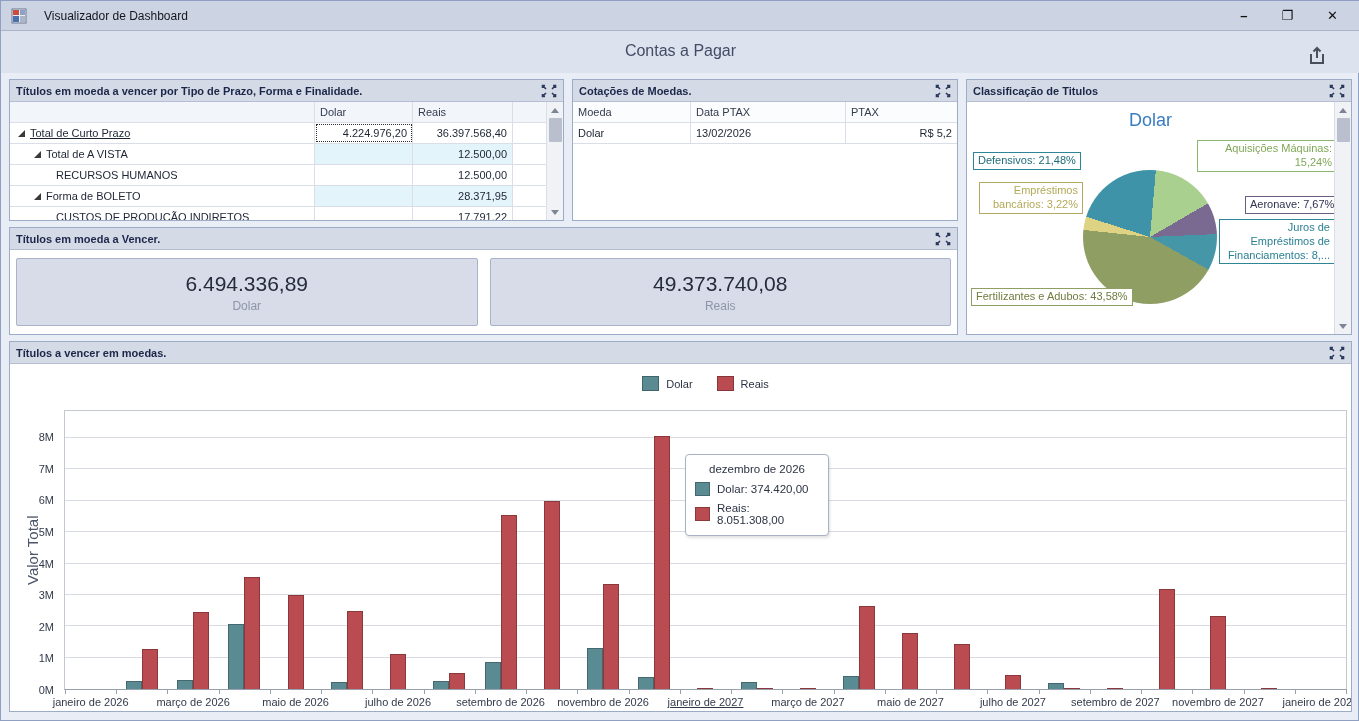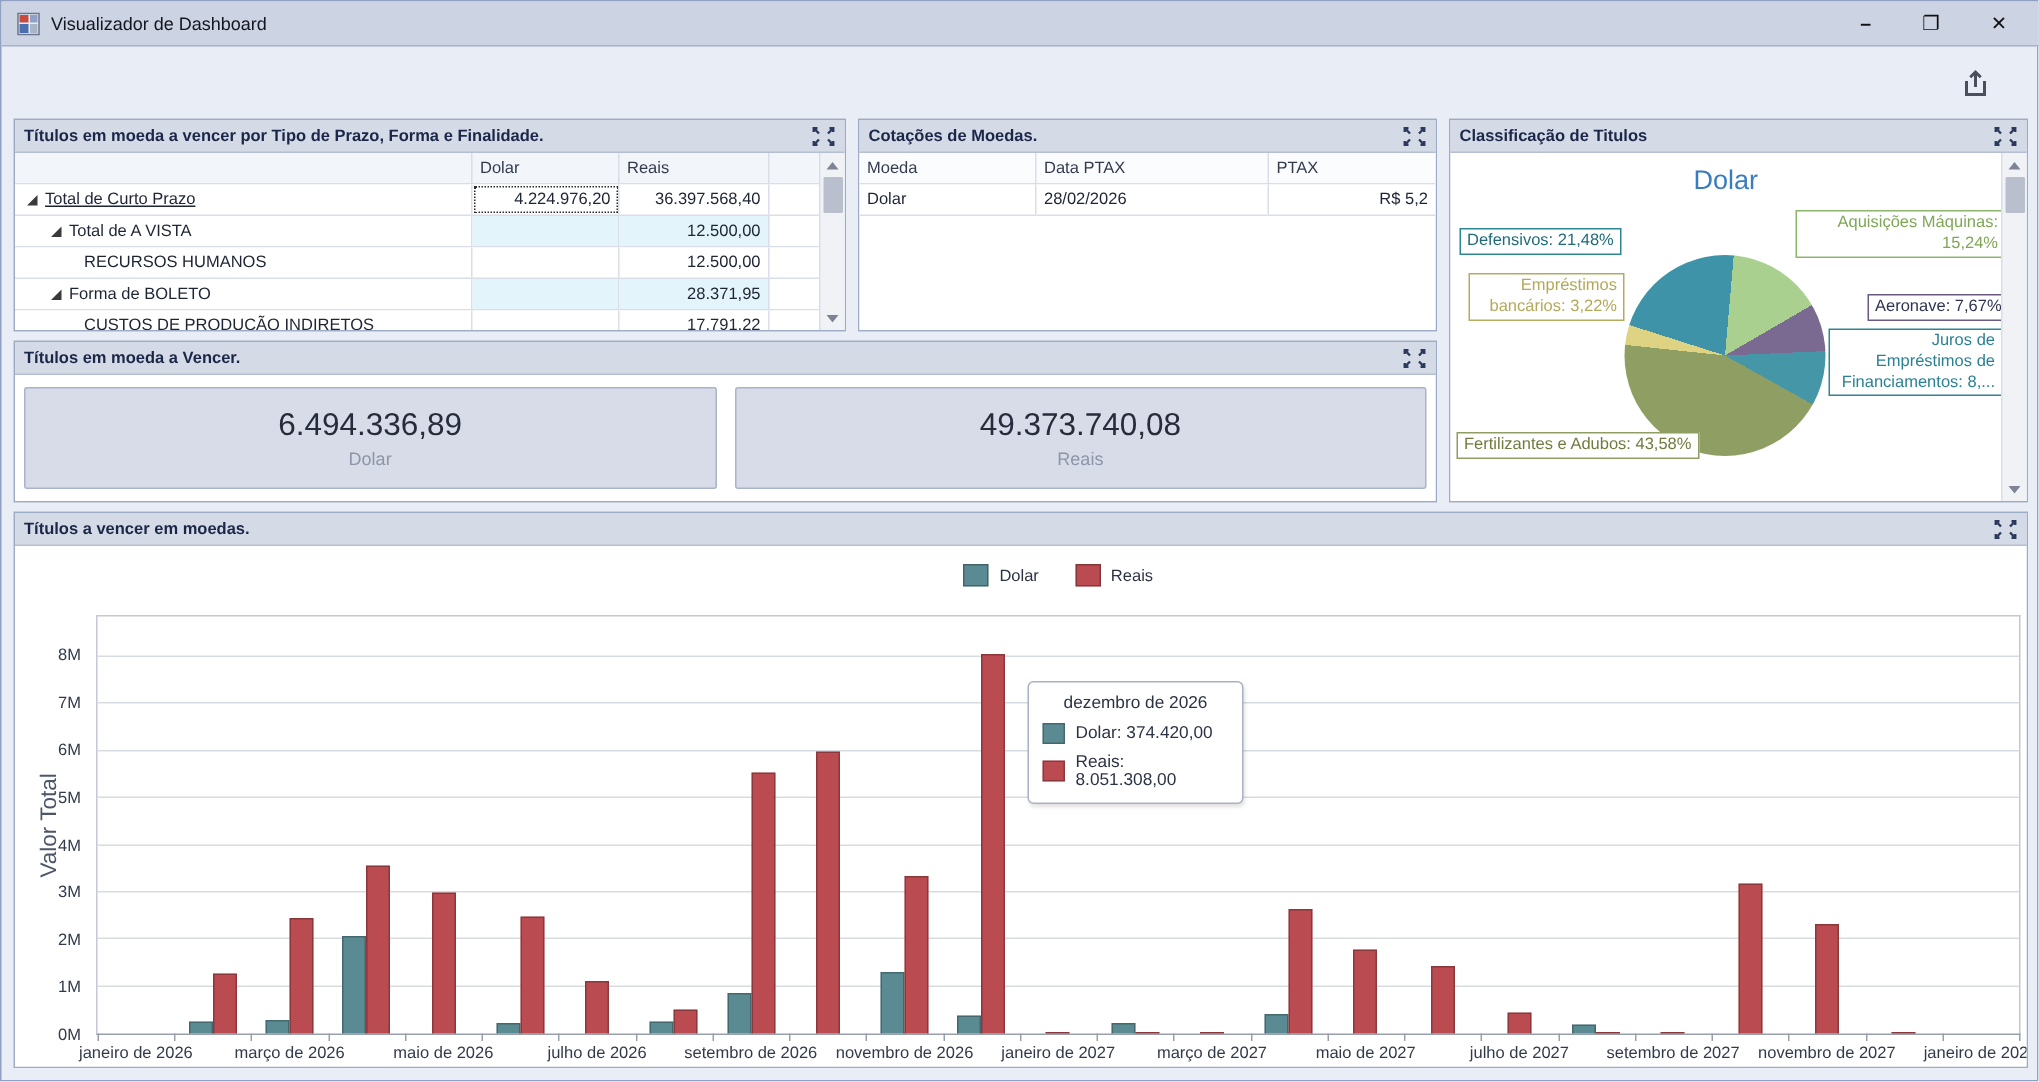--- a/index.html
+++ b/index.html
@@ -2,21 +2,21 @@
 <html><head>
 <meta charset="utf-8">
 <style>
   * { margin:0; padding:0; box-sizing:border-box; }
   html,body { width:1359px; height:721px; overflow:hidden; }
   body { font-family:"Liberation Sans","DejaVu Sans",sans-serif; background:#e9edf6; position:relative; }
   .app { position:absolute; inset:0; border:1px solid #8fa0c2; }
 
   
   .titlebar { position:absolute; left:0; top:0; width:1359px; height:30px; background:#ccd3e3;
-    border-bottom:1px solid #aab3c9; display:flex; align-items:center; padding:0 10px; gap:7px; }
+    border-bottom:1px solid #aab3c9; display:flex; align-items:center; padding:0 10px; gap:17px; }
   .titlebar .ttl { font-size:12px; color:#14161f; }
   .winbtns { margin-left:auto; display:flex; gap:34px; padding-right:12px; align-items:center; }
   .winbtn { font-size:13px; color:#111; cursor:default; line-height:1; font-weight:bold; }
   .dash-header { position:absolute; left:0; top:30px; width:1359px; height:42px; background:#dde2ef; }
   .dash-title { position:absolute; left:0; right:0; top:11px; text-align:center; font-size:16px; color:#424d63; }
   .export-btn { position:absolute; right:30px; top:44px; width:22px; height:22px; }
 
   
   .panel { position:absolute; background:#fff; border:1px solid #9dacc6; }
   .phead { height:22px; background:#d5dae7; border-bottom:1px solid #b6bfd2; display:flex; align-items:center;
@@ -106,20 +106,23 @@
       <rect x="9" y="8" width="5" height="6" fill="#aab6c8"></rect>
     </svg>
     <span class="ttl">Visualizador de Dashboard</span>
     <div class="winbtns">
       <span class="winbtn">–</span>
       <span class="winbtn">❐</span>
       <span class="winbtn">✕</span>
     </div>
   </div>
 
+  <div class="dash-header">
+    <div class="dash-title">Contas a Pagar</div>
+  </div>
   <svg class="export-btn icon-svg" viewBox="0 0 22 22">
     <path d="M5 9 v9 h12 v-9" fill="none" stroke="#4a4f5c" stroke-width="2"></path>
     <path d="M11 13 V3 M7.5 6.5 L11 3 L14.5 6.5" fill="none" stroke="#4a4f5c" stroke-width="2"></path>
   </svg>
 
   <div class="panel" style="left:8px; top:78px; width:555px; height:142px;">
     <div class="phead">
       <span>Títulos em moeda a vencer por Tipo de Prazo, Forma e Finalidade.</span>
       <svg class="expander-btn icon-svg" viewBox="0 0 16 14">
         <g stroke="#2b3a5c" stroke-width="1.6" fill="none">
@@ -211,21 +214,21 @@
     </div>
     <div class="pbody">
       <div class="qtable">
         <div class="thead-row" style="background:#fbfcfe;justify-content:space-between;">
           <div class="tcell q-moeda">Moeda</div>
           <div class="tcell q-data">Data PTAX</div>
           <div class="tcell q-ptax">PTAX</div>
         </div>
         <div class="trow">
           <div class="tcell q-moeda">Dolar</div>
-          <div class="tcell q-data">28/02/2026</div>
+          <div class="tcell q-data">13/02/2026</div>
           <div class="tcell q-ptax num">R$ 5,2</div>
         </div>
       </div>
     </div>
   </div>
 
   <div class="panel" style="left:965px; top:78px; width:386px; height:256px;">
     <div class="phead">
       <span>Classificação de Titulos</span>
       <svg class="expander-btn icon-svg" viewBox="0 0 16 14">
@@ -387,21 +390,21 @@
             <div class="xlab" style="left: 42%;">novembro de 2026</div>
             <div class="slot" style="left: 44%; width: 4%;">
               <div class="bar" style="height: 4.22596%; background: rgb(91, 139, 146);"></div>
               <div class="bar" style="height: 90.8726%; background: rgb(185, 75, 81);"></div>
             </div>
             <div class="xtick" style="left: 44%;"></div>
             <div class="slot" style="left: 48%; width: 4%;">
               <div class="bar" style="height: 0.451467%; background: rgb(185, 75, 81);"></div>
             </div>
             <div class="xtick" style="left: 48%;"></div>
-            <div class="xlab" style="left: 50%;">janeiro de 2027</div>
+            <div class="xlab" style="left: 50%; text-decoration: underline;">janeiro de 2027</div>
             <div class="slot" style="left: 52%; width: 4%;">
               <div class="bar" style="height: 2.59594%; background: rgb(91, 139, 146);"></div>
               <div class="bar" style="height: 0.451467%; background: rgb(185, 75, 81);"></div>
             </div>
             <div class="xtick" style="left: 52%;"></div>
             <div class="slot" style="left: 56%; width: 4%;">
               <div class="bar" style="height: 0.451467%; background: rgb(185, 75, 81);"></div>
             </div>
             <div class="xtick" style="left: 56%;"></div>
             <div class="xlab" style="left: 58%;">março de 2027</div>

